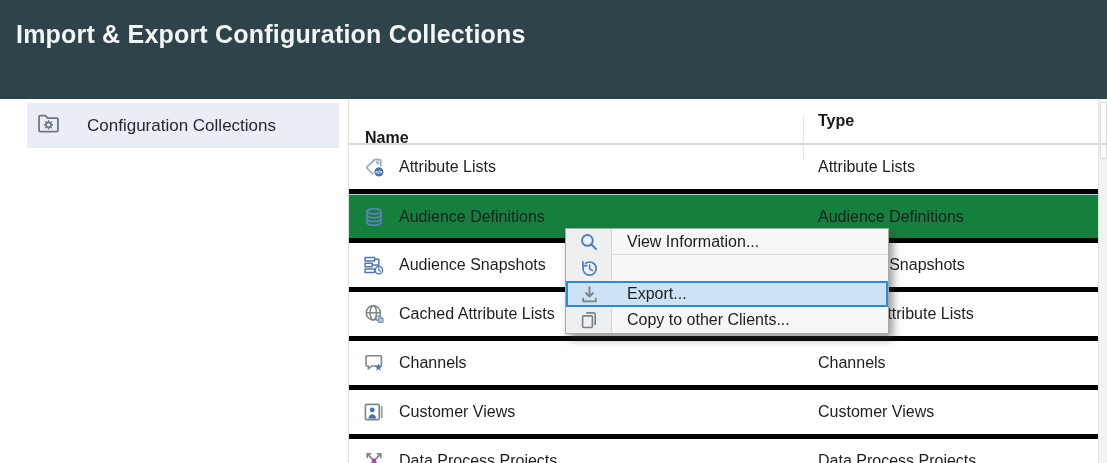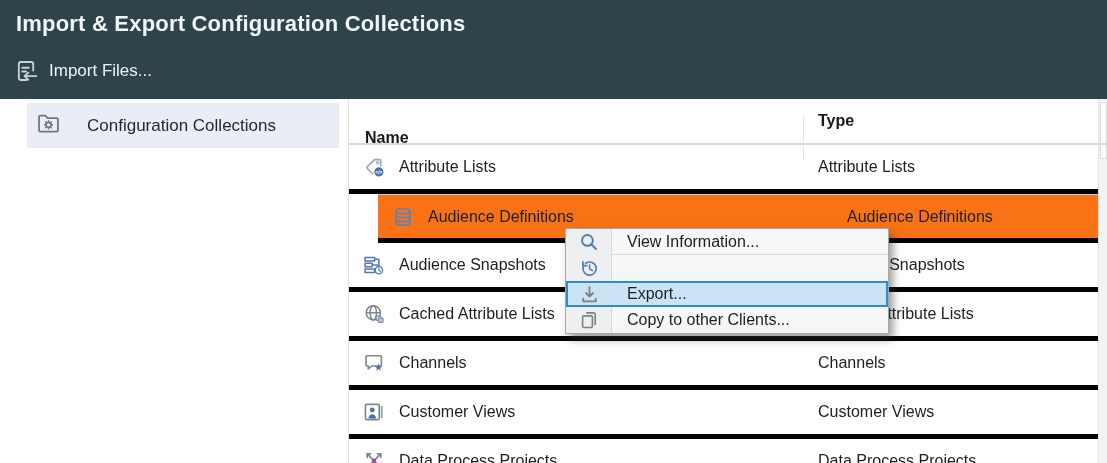--- a/index.html
+++ b/index.html
@@ -3,42 +3,42 @@
 <meta charset="utf-8">
 <style>
   html,body{margin:0;padding:0;background:#ffffff;}
   .screen{
     position:relative;width:1107px;height:463px;overflow:hidden;
     font-family:"Liberation Sans", sans-serif;background:#ffffff;
     -webkit-font-smoothing:antialiased;
   }
   
   .app-header{position:absolute;left:0;top:0;width:100%;height:99px;background:#2e444a;}
-  .app-title{position:absolute;left:16px;top:11px;font-size:22px;font-weight:700;
+  .app-title{position:absolute;left:16px;top:20px;font-size:25px;font-weight:700;
     color:#f3f6f6;letter-spacing:.2px;}
   .import-btn{position:absolute;left:12px;top:58px;display:flex;align-items:center;gap:11px;
     color:#eef3f3;font-size:17px;cursor:pointer;}
   .import-btn svg{display:block;}
   
   .sidebar{position:absolute;left:0;top:99px;width:349px;height:364px;background:#ffffff;
     border-right:1px solid #dfe1e2;box-sizing:border-box;}
   .sidebar-item{position:absolute;left:27px;top:4px;width:312px;height:45px;
     display:flex;align-items:center;gap:25px;padding-left:8px;box-sizing:border-box;
     font-size:17px;color:#24292b;cursor:pointer;}
   .sidebar-item.selected{background:#e9eef6;}
   
   .table{position:absolute;left:349px;top:99px;right:9px;bottom:0;background:#ffffff;}
   .thead{display:flex;height:44px;border-bottom:2px solid #d8d9da;align-items:center;
     font-size:16px;font-weight:700;color:#17191a;}
   .th-name{width:455px;box-sizing:border-box;padding-left:16px;height:100%;
     display:flex;align-items:center;border-right:1px solid #e3e4e5;margin-top:34px;}
   .th-type{padding-left:14px;}
   .row{display:flex;height:44px;border-bottom:5px solid #000000;align-items:center;
     font-size:16px;color:#1b1f21;cursor:pointer;}
-  .row.selected{background:#f97316;border-top:1px solid #bfd0e0;height:43px;margin-left:29px;}
+  .row.selected{background:#15803d;border-top:1px solid #bfd0e0;height:43px;}
   .cell-name{width:455px;box-sizing:border-box;padding-left:13px;display:flex;
     align-items:center;gap:13px;}
   .cell-type{padding-left:14px;white-space:nowrap;}
   .row svg{flex:0 0 auto;display:block;}
   
   .scrollbar{position:absolute;right:0;top:99px;width:9px;height:364px;background:#f2f3f3;
     border-left:1px solid #e4e5e5;box-sizing:border-box;}
   .scrollbar::after{content:"";position:absolute;left:0;right:0;top:44px;height:2px;background:#d8d9da;}
   .scroll-thumb{position:absolute;left:1px;top:3px;width:5px;height:55px;background:#fdfdfd;
     border:1px solid #dadbdb;}
@@ -56,32 +56,20 @@
   .menu-item.highlighted .menu-icon-cell{background:transparent;border-right-color:transparent;}
   .menu-item.highlighted .menu-label-cell{border-bottom-color:transparent;}
 </style>
 </head>
 <body>
 
 <div class="screen">
 
   <header class="app-header">
     <div class="app-title">Import &amp; Export Configuration Collections</div>
-    <div class="import-btn">
-      <span>
-        <svg width="26" height="26" viewBox="0 0 24 24" fill="none" stroke="#c9d4d6" stroke-width="1.7" stroke-linecap="round" stroke-linejoin="round">
-          <path d="M13.5 20.3 H8.3 Q6.3 20.3 6.3 18.3 V5.7 Q6.3 3.7 8.3 3.7 H17.6 Q19.6 3.7 19.6 5.7 V11.5"></path>
-          <path d="M9.5 9 H15.5"></path>
-            <path d="M9.5 12.5 H13"></path>
-          <path d="M22.5 16.8 H11.8"></path>
-            <path d="M15 13.6 L11.6 16.8 L15 20"></path>
-        </svg>
-      </span>
-      <span>Import Files...</span>
-    </div>
   </header>
 
   <aside class="sidebar">
     <div class="sidebar-item selected">
       <span>
         <svg width="27" height="27" viewBox="0 0 24 24" fill="none" stroke="#70787a" stroke-width="1.6" stroke-linecap="round" stroke-linejoin="round">
           <path d="M3.6 18.2 V6.2 Q3.6 5 4.8 5 H9.2 L11.2 7.2 H19.2 Q20.4 7.2 20.4 8.4 V18.2 Q20.4 19.2 19.3 19.2 H4.7 Q3.6 19.2 3.6 18.2 Z"></path>
           <circle cx="12" cy="13.2" r="2.2" stroke-width="1.4"></circle>
           <g stroke-width="1.3">
             <path d="M14.3 13.2 H15.6"></path>

